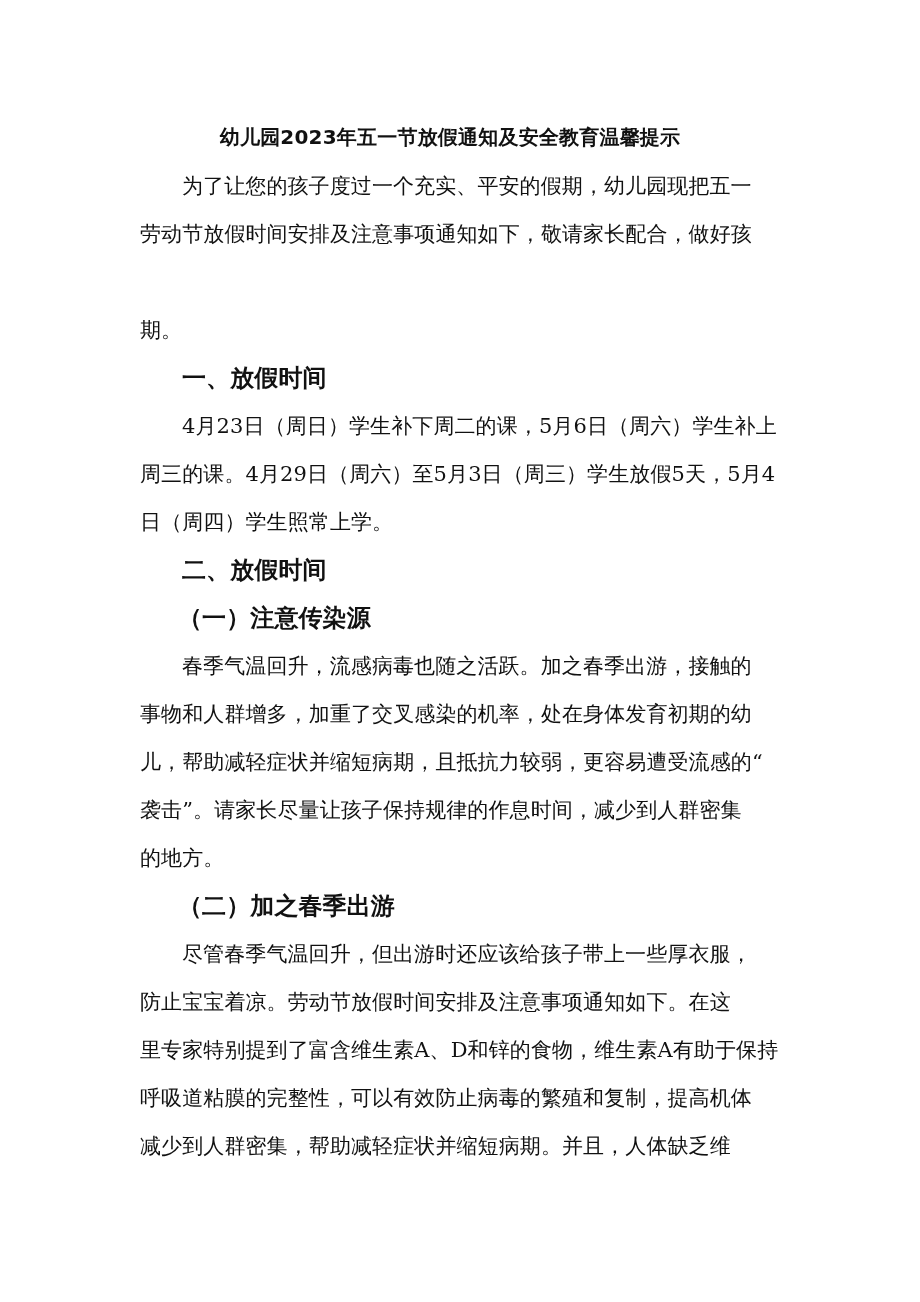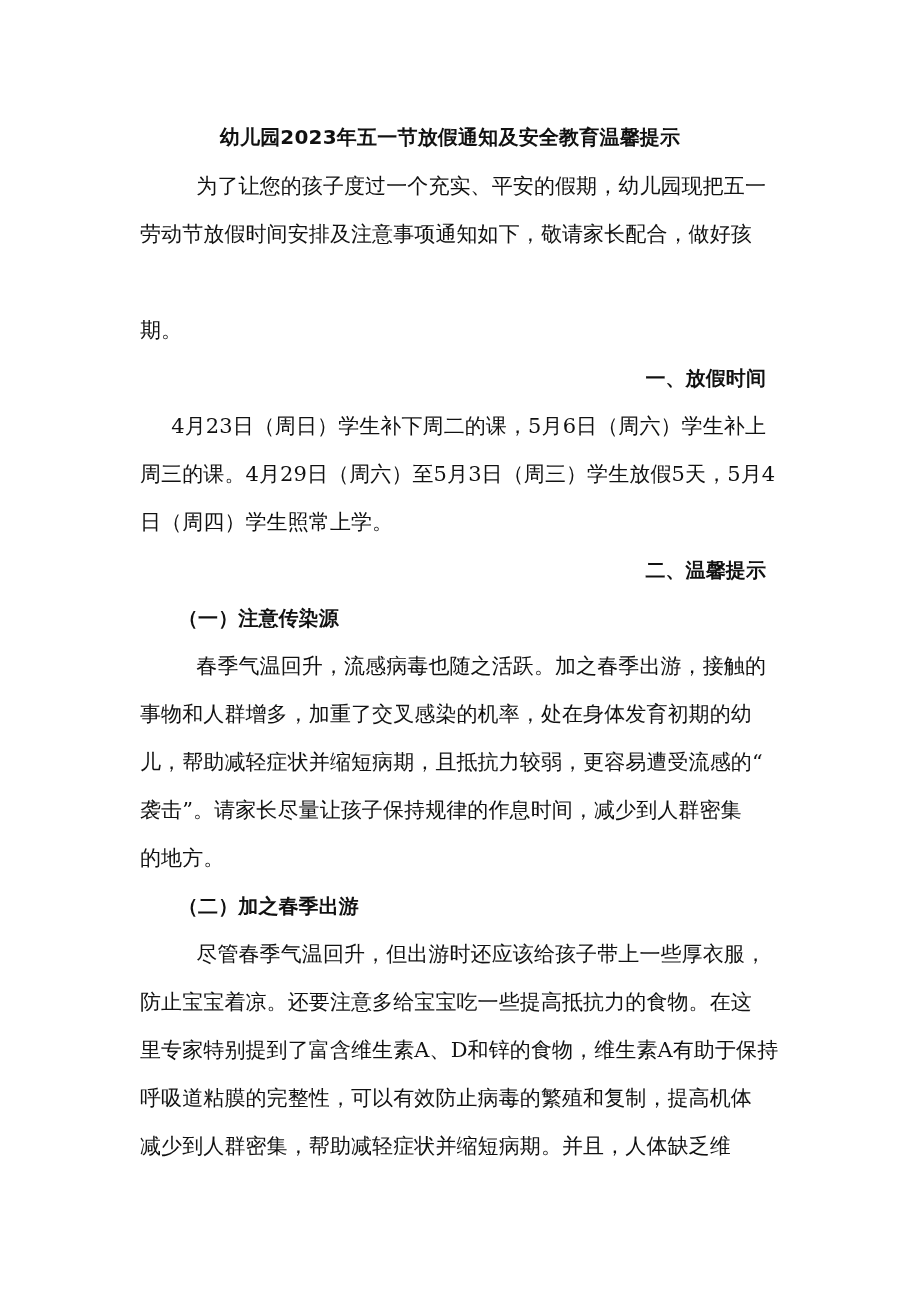--- a/index.html
+++ b/index.html
@@ -25,66 +25,66 @@
   .line {
     position: absolute;
     left: 140px;
     width: 640px;
     height: 48px;
     line-height: 48px;
     font-size: 21px;
     white-space: nowrap;
     letter-spacing: 0.1px;
   }
-  .indent { left: 168px; width: 598px; text-align: right; }
+  .indent { left: 182px; width: 598px; }
   .title {
     position: absolute;
     left: 0;
     width: 900px;
     top: 113px;
     height: 48px;
     line-height: 48px;
     text-align: center;
     font-size: 20px;
     font-weight: bold;
     font-family: "DejaVu Sans", "Liberation Sans", sans-serif;
     letter-spacing: 0.2px;
   }
   .heading {
     font-weight: bold;
     font-family: Liberation Sans, sans-serif;
-    font-size: 20px;
+    font-size: 24px;
   }
   .sub { left: 178px; }
 </style>
 </head>
 <body>
 
 <div class="page">
 
   <div class="title">幼儿园2023年五一节放假通知及安全教育温馨提示</div>
 
   <div class="line indent" style="top:162px">为了让您的孩子度过一个充实、平安的假期，幼儿园现把五一</div>
   <div class="line" style="top:210px">劳动节放假时间安排及注意事项通知如下，敬请家长配合，做好孩</div>
   <div class="line" style="top:306px">期。</div>
 
   <div class="line indent heading" style="top:354px">一、放假时间</div>
   <div class="line indent" style="top:402px">4月23日（周日）学生补下周二的课，5月6日（周六）学生补上</div>
   <div class="line" style="top:450px">周三的课。4月29日（周六）至5月3日（周三）学生放假5天，5月4</div>
   <div class="line" style="top:498px">日（周四）学生照常上学。</div>
 
-  <div class="line indent heading" style="top:546px">二、温馨提示</div>
+  <div class="line indent heading" style="top:546px">二、放假时间</div>
 
   <div class="line sub heading" style="top:594px">（一）注意传染源</div>
   <div class="line indent" style="top:642px">春季气温回升，流感病毒也随之活跃。加之春季出游，接触的</div>
   <div class="line" style="top:690px">事物和人群增多，加重了交叉感染的机率，处在身体发育初期的幼</div>
   <div class="line" style="top:738px">儿，帮助减轻症状并缩短病期，且抵抗力较弱，更容易遭受流感的“</div>
   <div class="line" style="top:786px">袭击”。请家长尽量让孩子保持规律的作息时间，减少到人群密集</div>
   <div class="line" style="top:834px">的地方。</div>
 
   <div class="line sub heading" style="top:882px">（二）加之春季出游</div>
   <div class="line indent" style="top:930px">尽管春季气温回升，但出游时还应该给孩子带上一些厚衣服，</div>
-  <div class="line" style="top:978px">防止宝宝着凉。还要注意多给宝宝吃一些提高抵抗力的食物。在这</div>
+  <div class="line" style="top:978px">防止宝宝着凉。劳动节放假时间安排及注意事项通知如下。在这</div>
   <div class="line" style="top:1026px">里专家特别提到了富含维生素A、D和锌的食物，维生素A有助于保持</div>
   <div class="line" style="top:1074px">呼吸道粘膜的完整性，可以有效防止病毒的繁殖和复制，提高机体</div>
   <div class="line" style="top:1122px">减少到人群密集，帮助减轻症状并缩短病期。并且，人体缺乏维</div>
 
 </div>
 
 </body></html>

